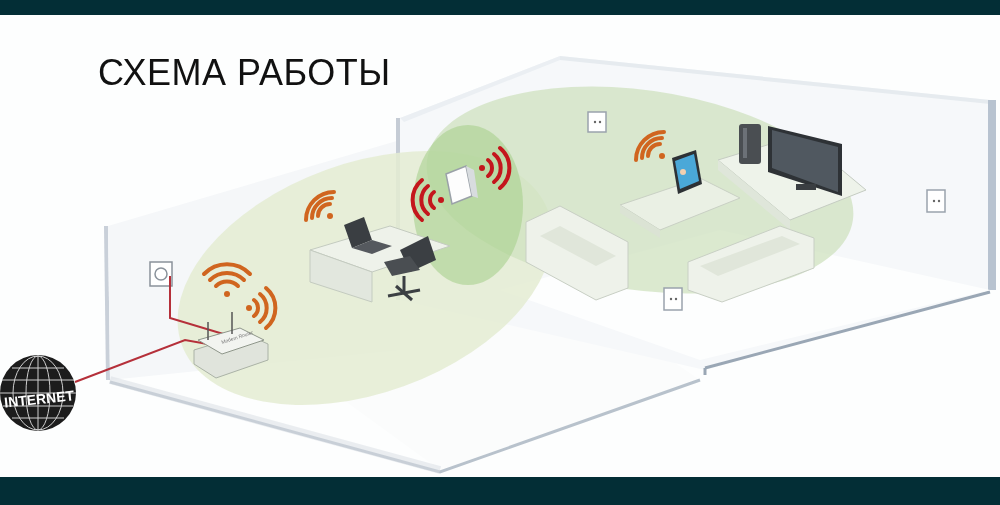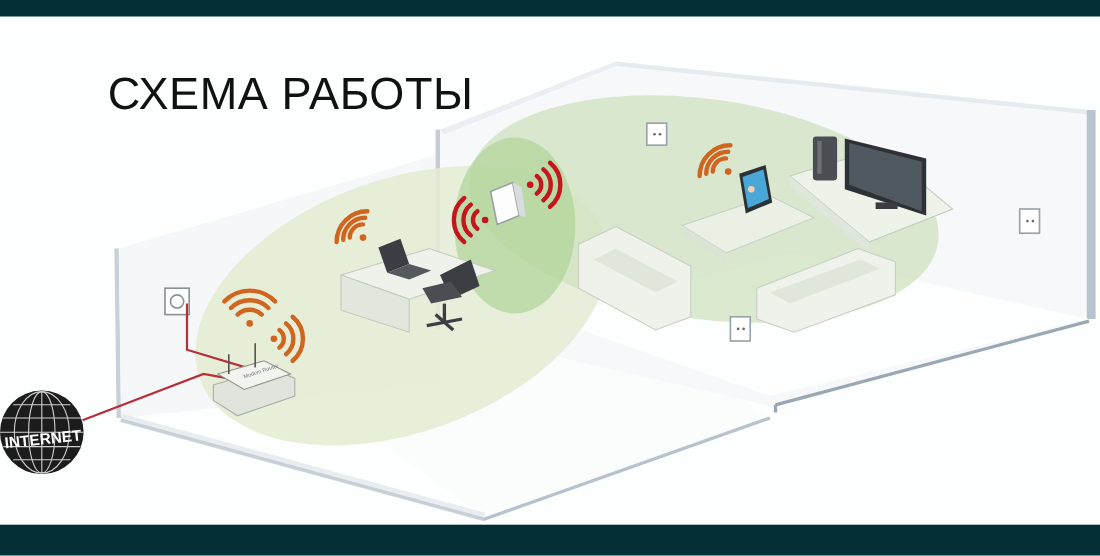--- a/index.html
+++ b/index.html
@@ -1,19 +1,19 @@
 <!DOCTYPE html>
 <html><head>
 <meta charset="utf-8">
 <style>
   html,body{margin:0;padding:0;}
   body{width:1000px;height:505px;overflow:hidden;background:#fdfefe;position:relative;font-family:"Liberation Sans",sans-serif;}
   .bar-top{position:absolute;left:0;top:0;width:1000px;height:15px;background:#032e36;}
   .bar-bottom{position:absolute;left:0;top:477px;width:1000px;height:28px;background:#032e36;}
-  .title{position:absolute;left:98px;top:62px;font-size:41px;color:#111;letter-spacing:0.5px;font-weight:400;}
+  .title{position:absolute;left:98px;top:52px;font-size:36px;color:#111;letter-spacing:0.5px;font-weight:400;}
   svg.scene{position:absolute;left:0;top:0;}
   .globe-label{font-family:"Liberation Sans",sans-serif;font-weight:bold;font-size:14px;fill:#fff;}
 </style>
 </head>
 <body>
 
 <div class="bar-top"></div>
 
 <svg class="scene" width="1000" height="505" viewBox="0 0 1000 505">
 

